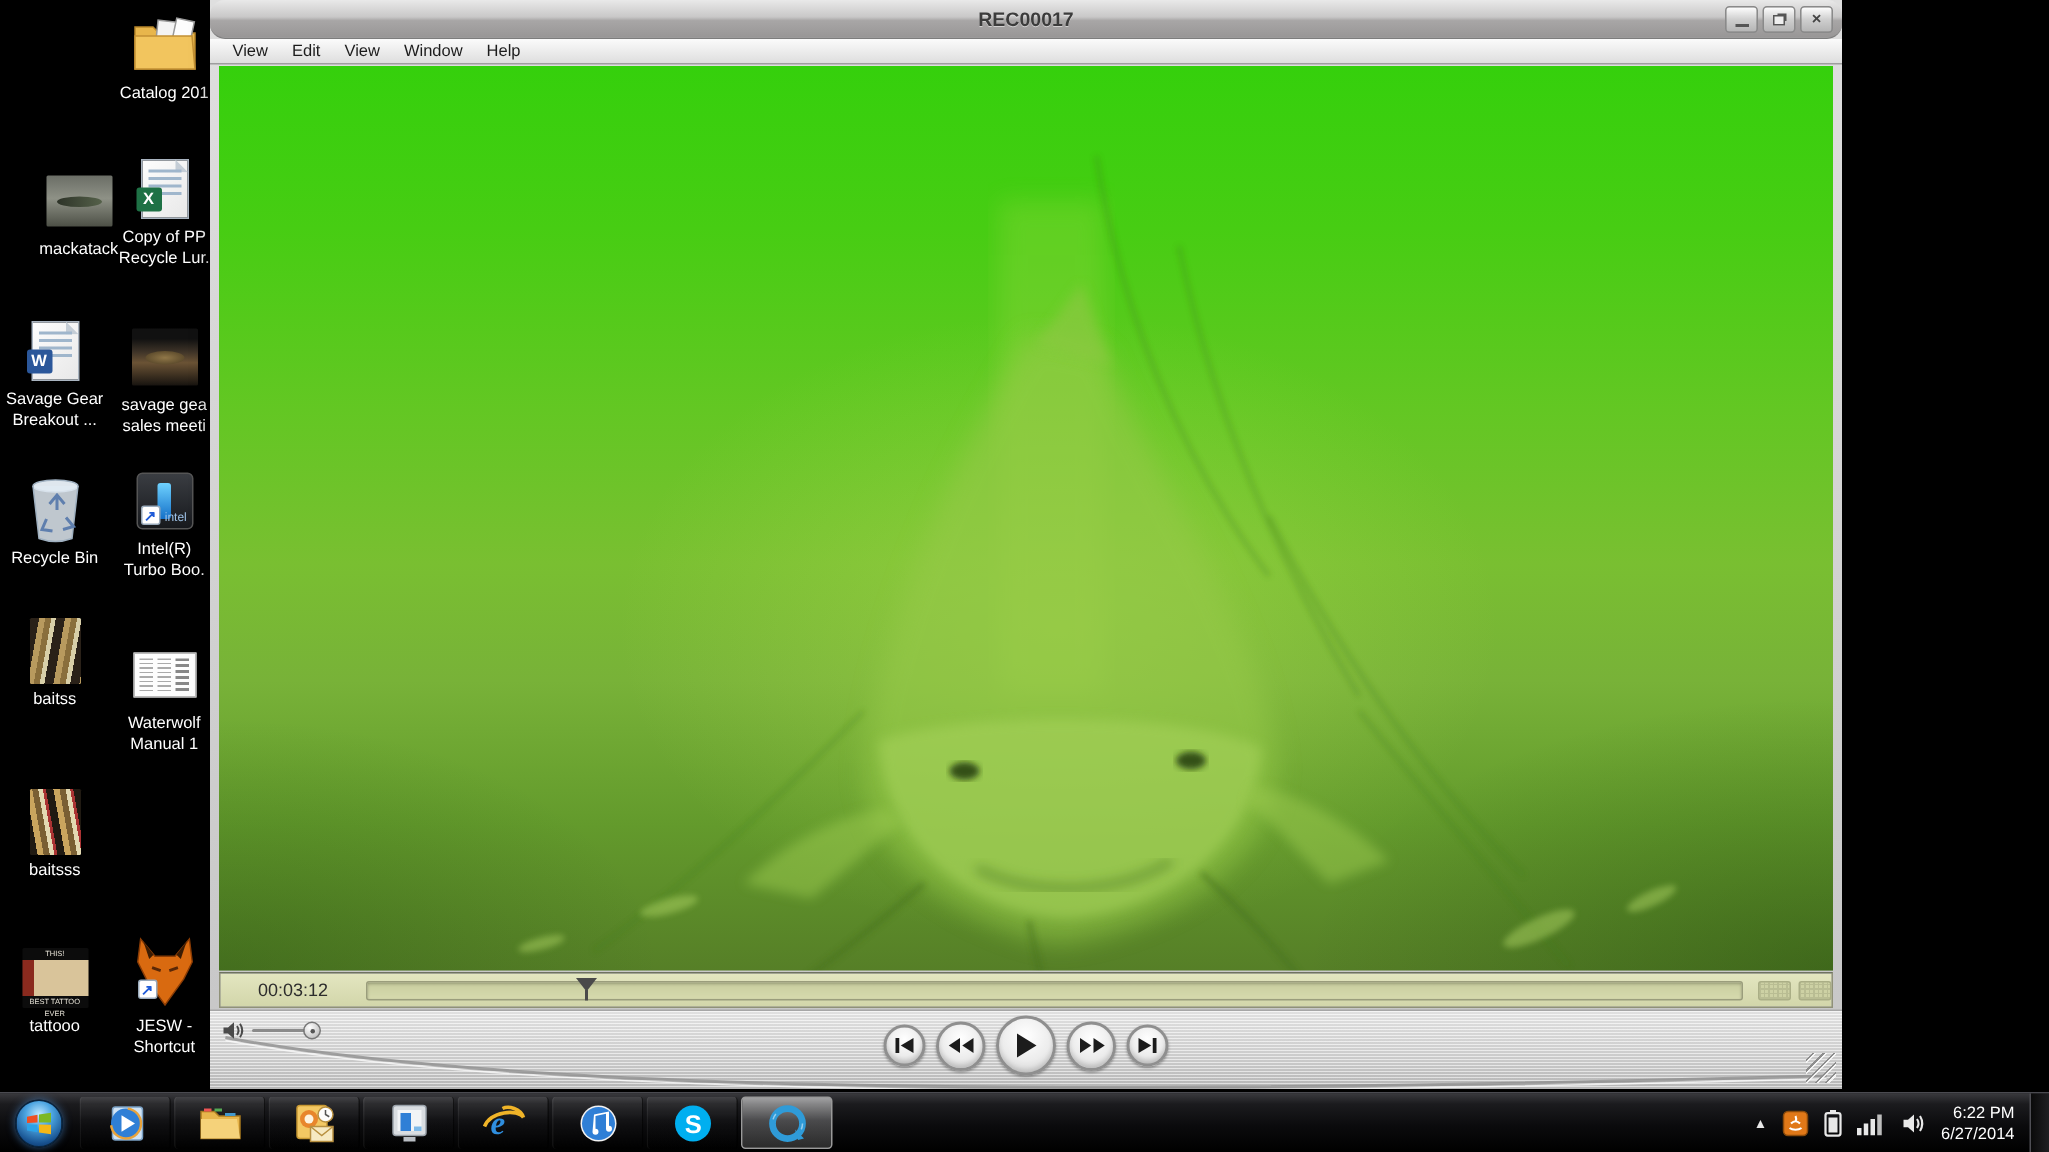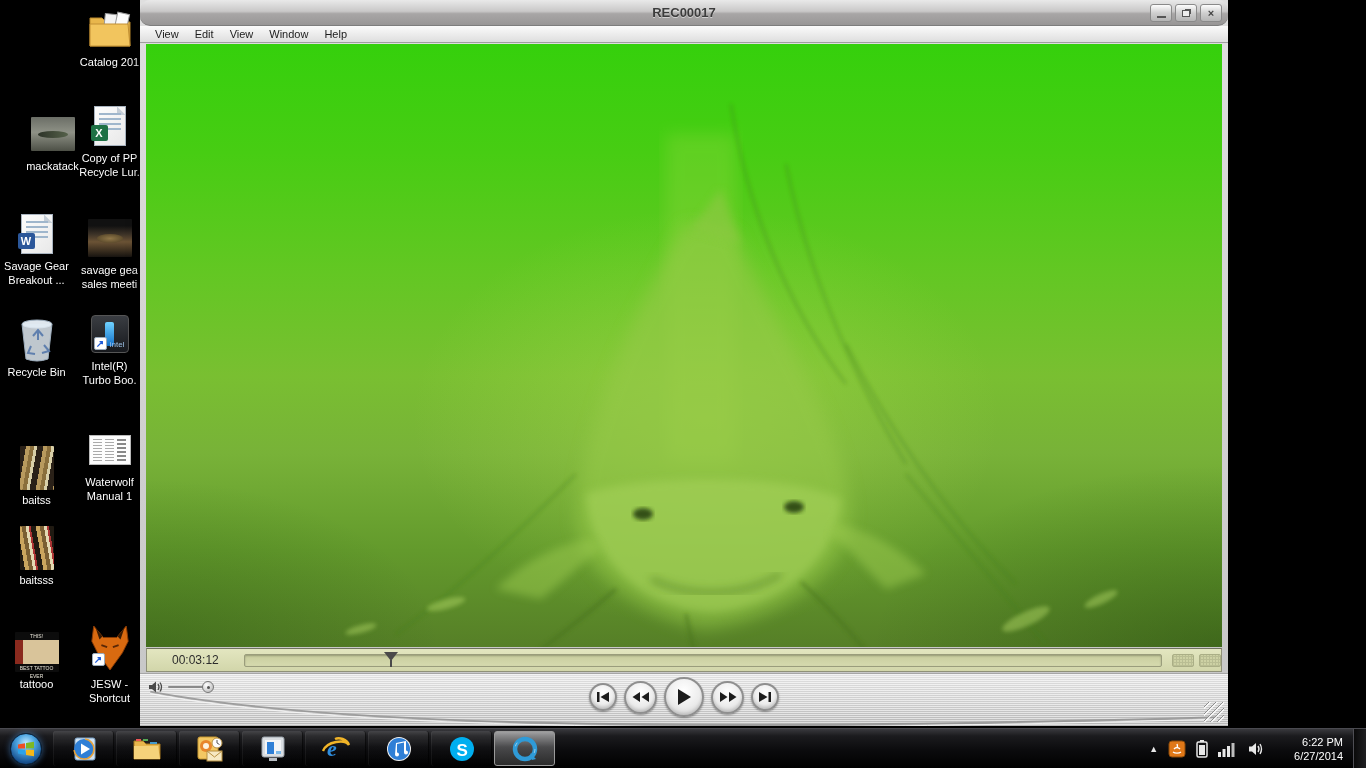--- a/index.html
+++ b/index.html
@@ -63,21 +63,21 @@
 
   
   .taskbar { position:absolute; left:0; bottom:0; width:1366px; height:40px; background:linear-gradient(180deg,#39393d 0%,#1b1b1e 18%,#0b0b0d 55%,#000 100%); border-top:1px solid #4a4a50; display:flex; align-items:stretch; z-index:5; }
   .start-orb { width:52px; display:flex; align-items:center; justify-content:center; cursor:pointer; }
   .orb { width:32px; height:32px; border-radius:50%; background:radial-gradient(circle at 50% 30%,#bfe8ff 0%,#4aa3e0 35%,#17508e 75%,#0a2c55 100%); border:1px solid #0a2540; box-shadow:0 0 6px rgba(90,170,255,.5); display:flex; align-items:center; justify-content:center; }
   .task-app { width:61px; display:flex; align-items:center; justify-content:center; border-left:1px solid rgba(255,255,255,.06); border-right:1px solid rgba(0,0,0,.6); cursor:pointer; background:linear-gradient(180deg,rgba(255,255,255,.10),rgba(255,255,255,.02) 45%,rgba(0,0,0,.2)); border-radius:3px; margin:2px 1px; }
   .task-app.active { background:linear-gradient(180deg,rgba(255,255,255,.55),rgba(255,255,255,.25) 45%,rgba(120,120,120,.35)); border:1px solid #9a9a9a; }
   .tray { margin-left:auto; display:flex; align-items:center; gap:10px; padding-right:4px; }
   .tray-up { color:#e8e8e8; font-size:9px; cursor:pointer; }
   .tray-ico { display:flex; align-items:center; justify-content:center; cursor:pointer; }
-  .clock { text-align:right; color:#fff; font-size:11px; line-height:14px; cursor:default; padding-right:6px;margin-left:20px; }
+  .clock { text-align:right; color:#fff; font-size:11px; line-height:14px; cursor:default; padding-right:6px; }
   .show-desktop { width:13px; height:40px; background:linear-gradient(90deg,#0a0a0a,#1f1f22); border-left:1px solid #4e4e54; cursor:pointer; }
 
   .folder-svg, .page-icon { filter:drop-shadow(1px 1px 1px rgba(0,0,0,.6)); }
   .page-icon { width:32px; height:40px; background:linear-gradient(135deg,#fdfdfd,#e8e8e8); border:1px solid #a9b4c0; position:relative; }
   .page-icon .fold { position:absolute; right:-1px; top:-1px; width:9px; height:9px; background:#c4cdd6; clip-path:polygon(0 0,100% 100%,0 100%); }
   .page-badge { position:absolute; left:-4px; bottom:4px; width:17px; height:16px; color:#fff; font-size:11px; font-weight:bold; display:flex; align-items:center; justify-content:center; border-radius:2px; }
   .page-lines { position:absolute; left:4px; top:6px; width:22px; }
   .page-lines div { height:2px; background:#9fb6cc; margin-bottom:3px; }
 </style>
 </head>
@@ -167,21 +167,21 @@
       <div style="width:38px;height:38px;border-radius:4px;background:linear-gradient(180deg,#3a3d42,#17191d);border:1px solid #555;position:relative;display:flex;align-items:center;justify-content:center">
         <div style="width:9px;height:24px;background:linear-gradient(180deg,#6fd2ff,#1470c8);border-radius:2px"></div>
         <div style="position:absolute;right:3px;bottom:3px;color:#9fc3e8;font-size:8px">intel</div>
         <div class="shortcut-badge">↗</div>
       </div>
     </div>
     <div class="lbl">Intel(R)
 Turbo Boo.</div>
   </div>
 
-  <div class="dicon" style="left:0;top:446px">
+  <div class="dicon" style="left:0;top:412px">
     <div class="ig">
         <div class="thumb" style="height:44px;width:34px;background:repeating-linear-gradient(100deg,#2a2118 0 6px,#b89a5e 6px 10px,#8a6f3c 10px 14px,#d8cfa8 14px 17px)"></div>
       </div>
     <div class="lbl">baitss</div>
   </div>
 
   <div class="dicon" style="left:73px;top:428px">
     <div class="ig">
       <div style="width:42px;height:30px;background:#fdfdfd;border:1px solid #bbb;display:flex;gap:3px;padding:3px">
         <div style="flex:1;background:repeating-linear-gradient(180deg,#aaa 0 1px,transparent 1px 3px)"></div>

